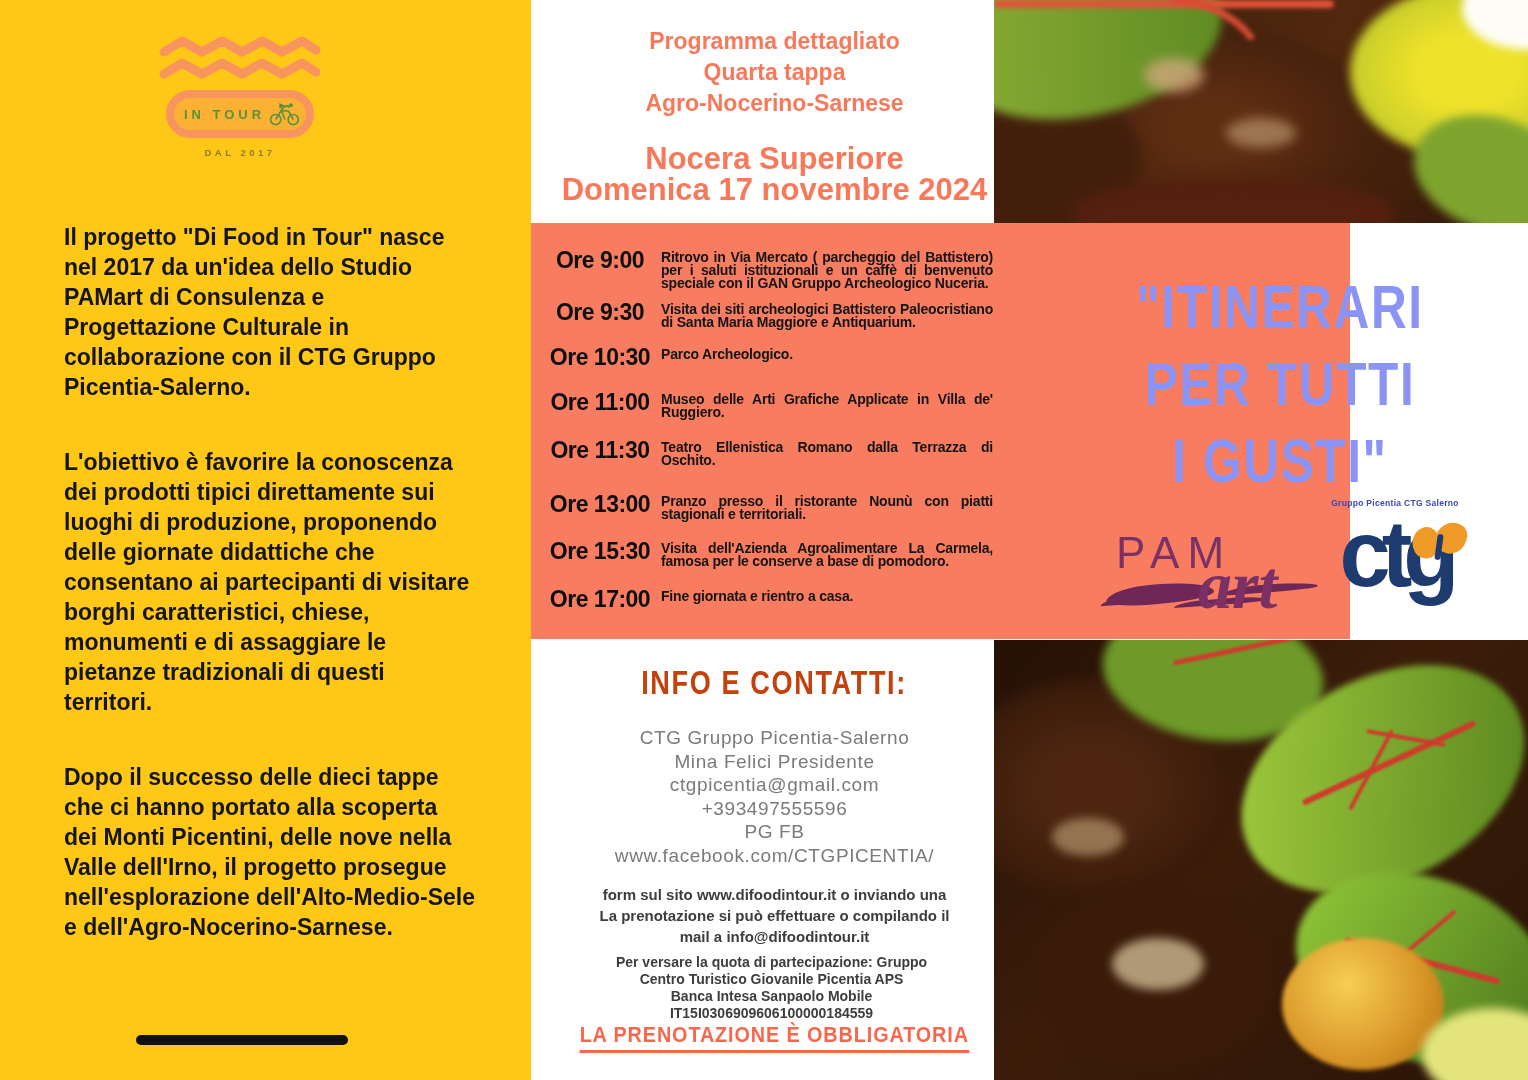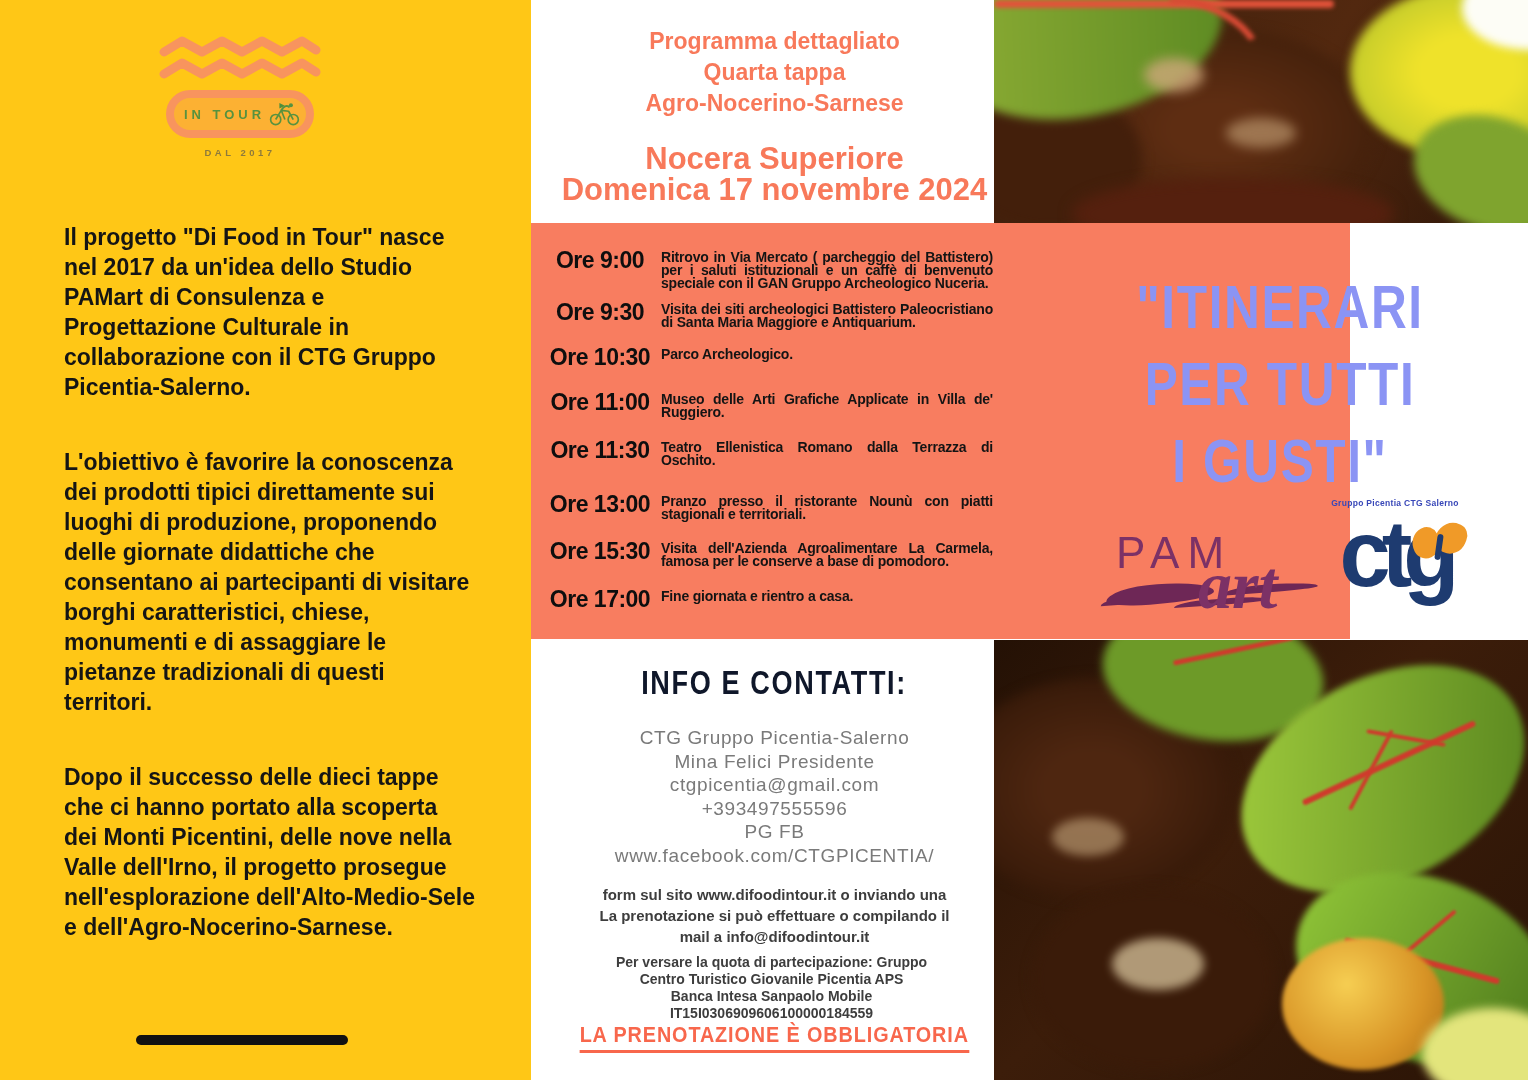--- a/index.html
+++ b/index.html
@@ -65,21 +65,21 @@
   .ctg-mono { margin-top:2px; font-size:92px; line-height:86px; font-weight:bold;
         color:#1E3B70; letter-spacing:-9px; transform:scaleY(1.02); }
   .butterfly { position:absolute; right:2px; top:22px; width:58px; height:46px; }
   .bwing { position:absolute; background:#F09A28; border-radius:60% 40% 55% 45%; }
   .bwing.w1 { left:2px; top:8px; width:28px; height:30px; transform:rotate(-28deg); }
   .bwing.w2 { left:26px; top:2px; width:30px; height:32px; transform:rotate(24deg); }
   .bbody { position:absolute; left:26px; top:14px; width:6px; height:26px; background:#1E3B70;
         border-radius:3px; transform:rotate(8deg); }
 
   
-  .contacts-title { left:531px; top:664px; width:463px; text-align:center; color:#0f172a;
+  .contacts-title { left:531px; top:664px; width:463px; text-align:center; color:#c2410c;
         font-weight:bold; font-size:33px; letter-spacing:2px; }
   .contacts-title > span { display:inline-block; transform:scaleX(0.82); white-space:nowrap; }
   .contact-lines { left:531px; top:726px; width:463px; text-align:center;
         color:#7a7a7a; font-size:19px; line-height:23.5px; letter-spacing:0.6px; }
   .booking { left:551px; top:884px; width:423px; text-align:center;
         color:#3d3d3d; font-size:15px; font-weight:bold; line-height:21px; }
   .payment { left:548px; top:954px; width:423px; text-align:center;
         color:#3d3d3d; font-size:14px; font-weight:bold; line-height:17px; }
   .mandatory { left:531px; top:1022px; width:463px; text-align:center;
         color:#F8674C; font-size:22px; font-weight:bold; letter-spacing:1px; }

